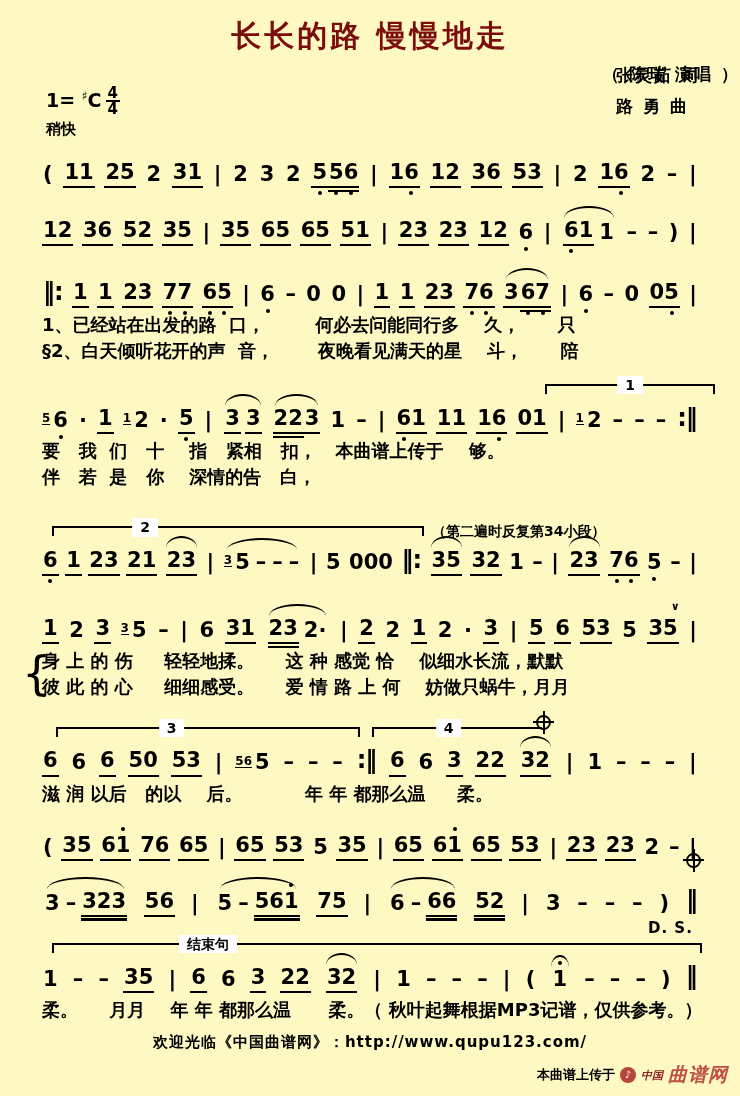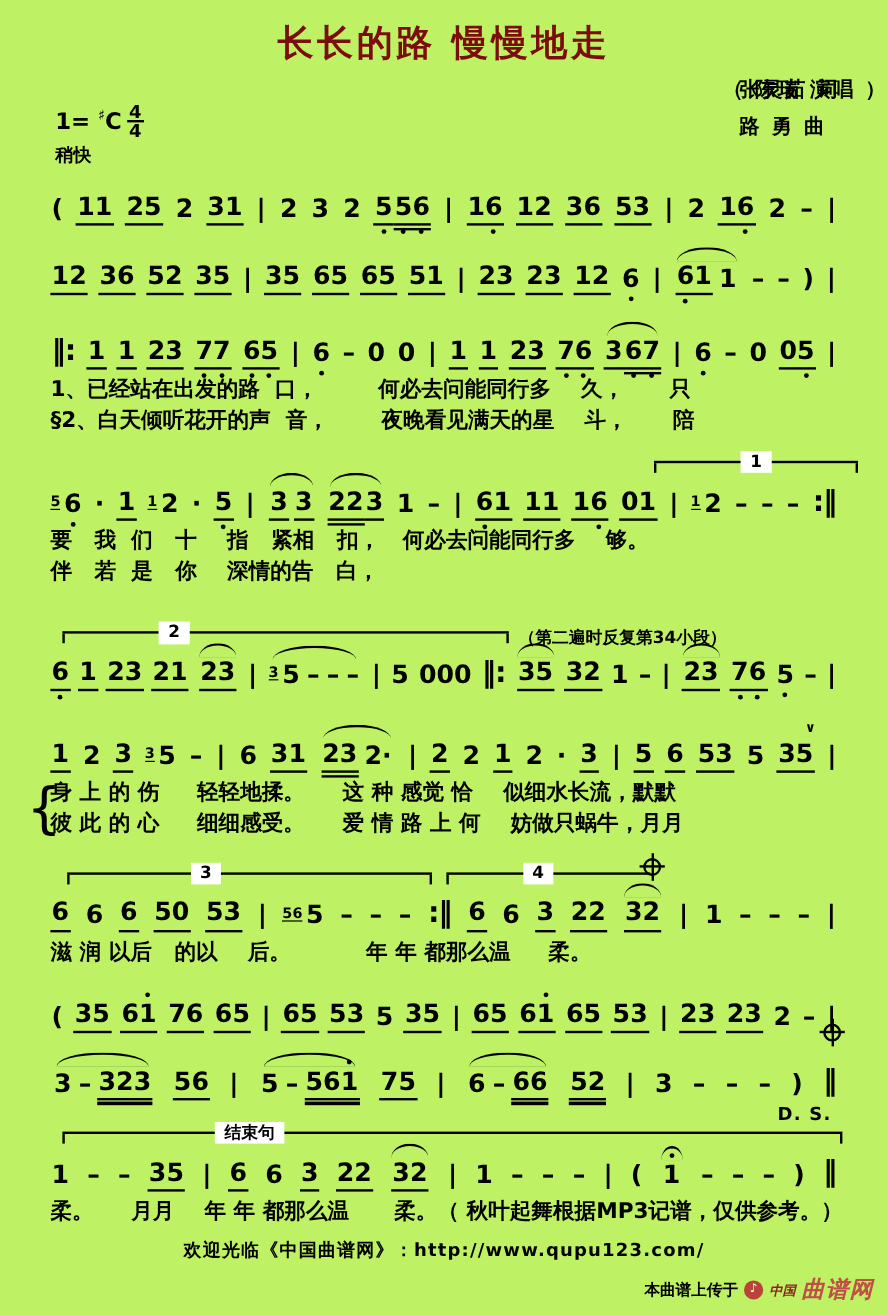--- a/index.html
+++ b/index.html
@@ -1,16 +1,16 @@
 <!DOCTYPE html>
 <html><head>
 <meta charset="utf-8">
 <style>
   html,body{margin:0;padding:0;background:#fff;}
-  .page{position:relative;width:740px;height:1096px;background:#bef264;overflow:hidden;
+  .page{position:relative;width:740px;height:1096px;background:#fef9c3;overflow:hidden;
         font-family:"DejaVu Sans","Liberation Sans",sans-serif;color:#000;}
   .title{margin-top:16px;text-align:center;font-size:30px;font-weight:bold;
          letter-spacing:3px;color:#7c0d0d;}
   .singer{margin-top:6px;text-align:right;font-size:17px;font-weight:bold;letter-spacing:2px;}
   .credits{position:absolute;right:40px;top:60px;font-size:17px;font-weight:bold;
            line-height:1.85;text-align:left;letter-spacing:2px;}
   .keysig{position:absolute;left:46px;top:86px;font-size:19px;font-weight:bold;}
   .keysig sup{font-size:12px;}
   .meterfrac{display:inline-block;text-align:center;vertical-align:-7px;line-height:0.95;
              font-size:15px;margin-left:4px;font-weight:bold;}
@@ -392,21 +392,21 @@
             <span class="txt u0"><span class="ch">–</span></span>
           </span>
           <span class="tok">
             <span class="txt u0"><span class="ch">–</span></span>
           </span>
           <span class="tok bar">
             <span class="txt u0"><span class="ch">:</span><span class="ch">‖</span></span>
           </span>
         </div>
         <div class="lyricwrap">
-          <div class="lyrics">要   我  们   十    指   紧相   扣，   何必去问能同行多    够。</div>
+          <div class="lyrics">要   我  们   十    指   紧相   扣，   本曲谱上传于    够。</div>
           <div class="lyrics">伴   若  是   你    深情的告   白，</div>
         </div>
       </div>
       <div class="syswrap" style="margin-top: 52px;">
         <div class="system">
           <div class="volta" style="left: 12px; width: 372px;">
             <span class="vlabel" style="left: 25%;">2</span>
           </div>
           <div class="anno-text" style="left: 392px;">（第二遍时反复第34小段）</div>
           <span class="tok">

